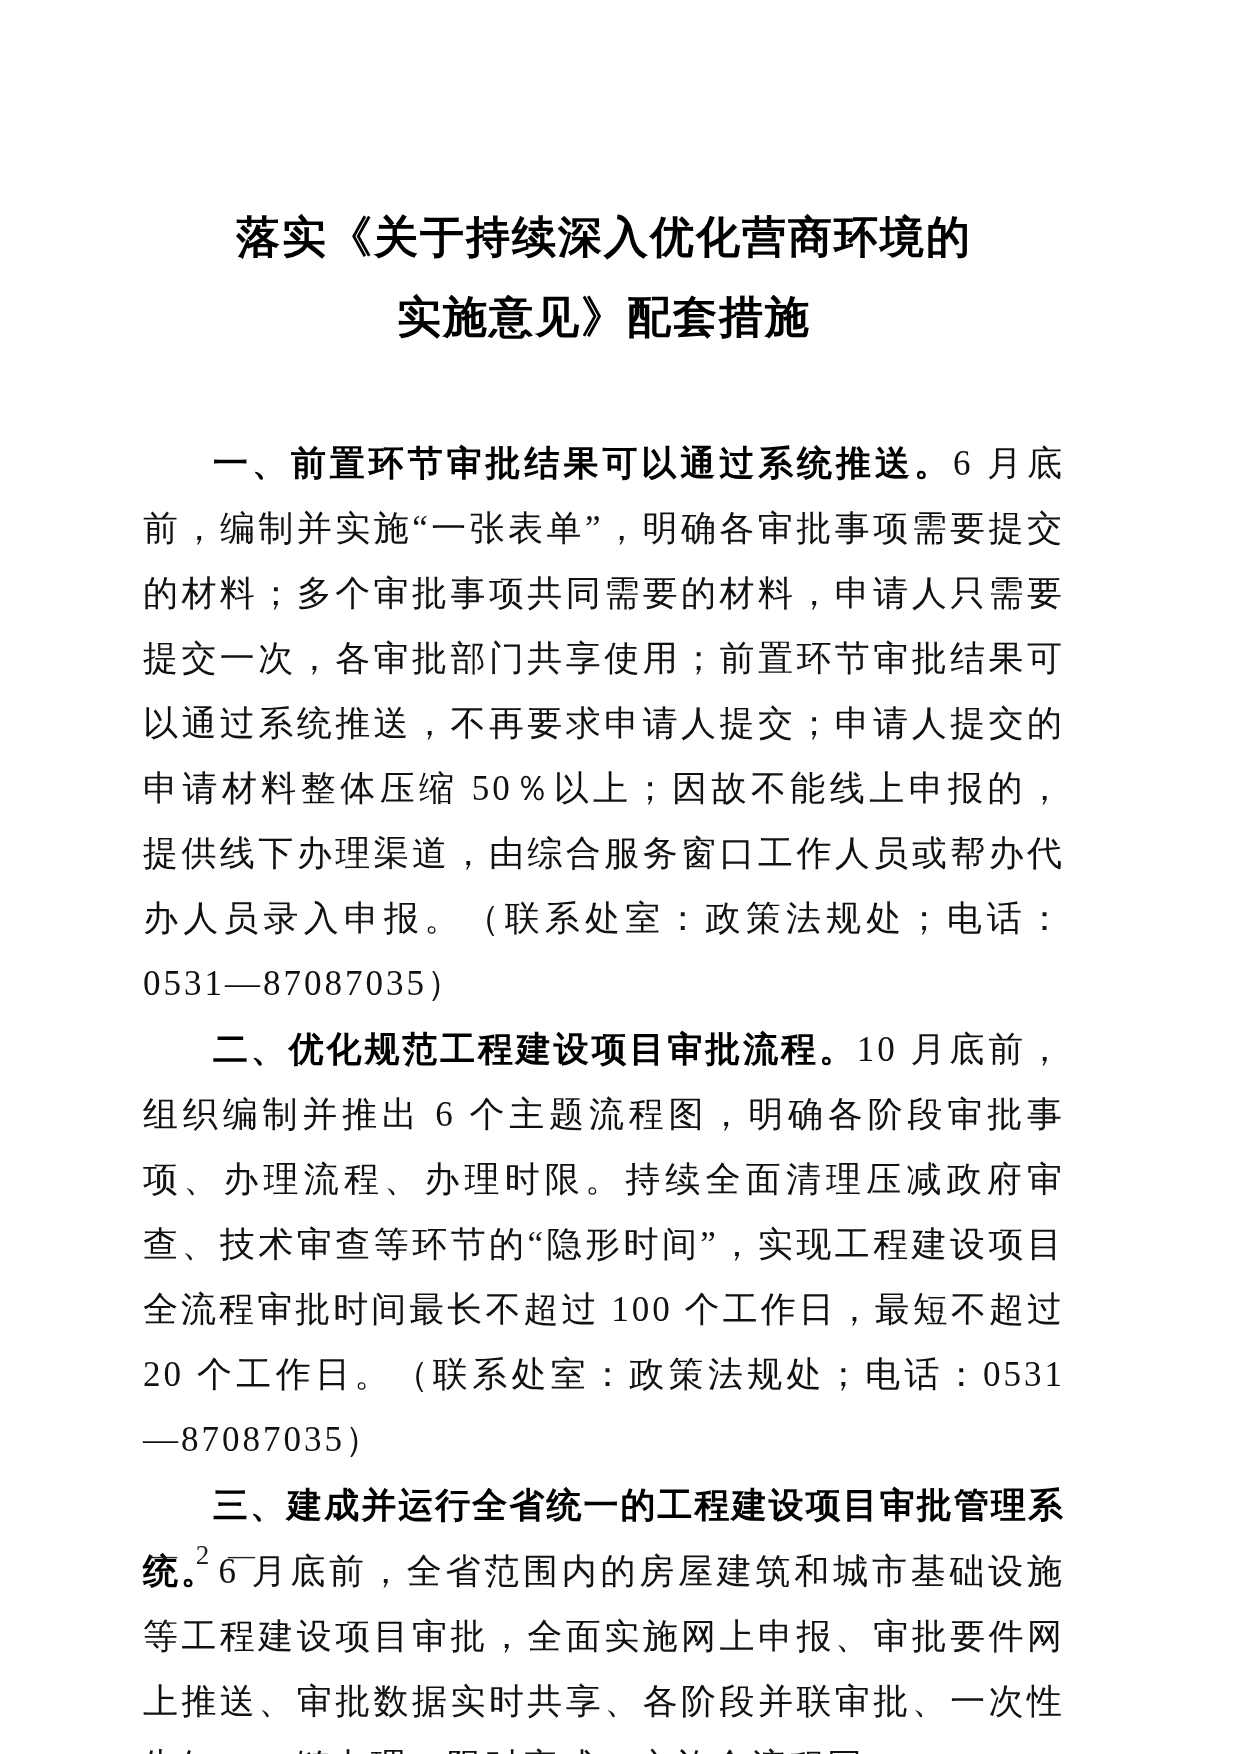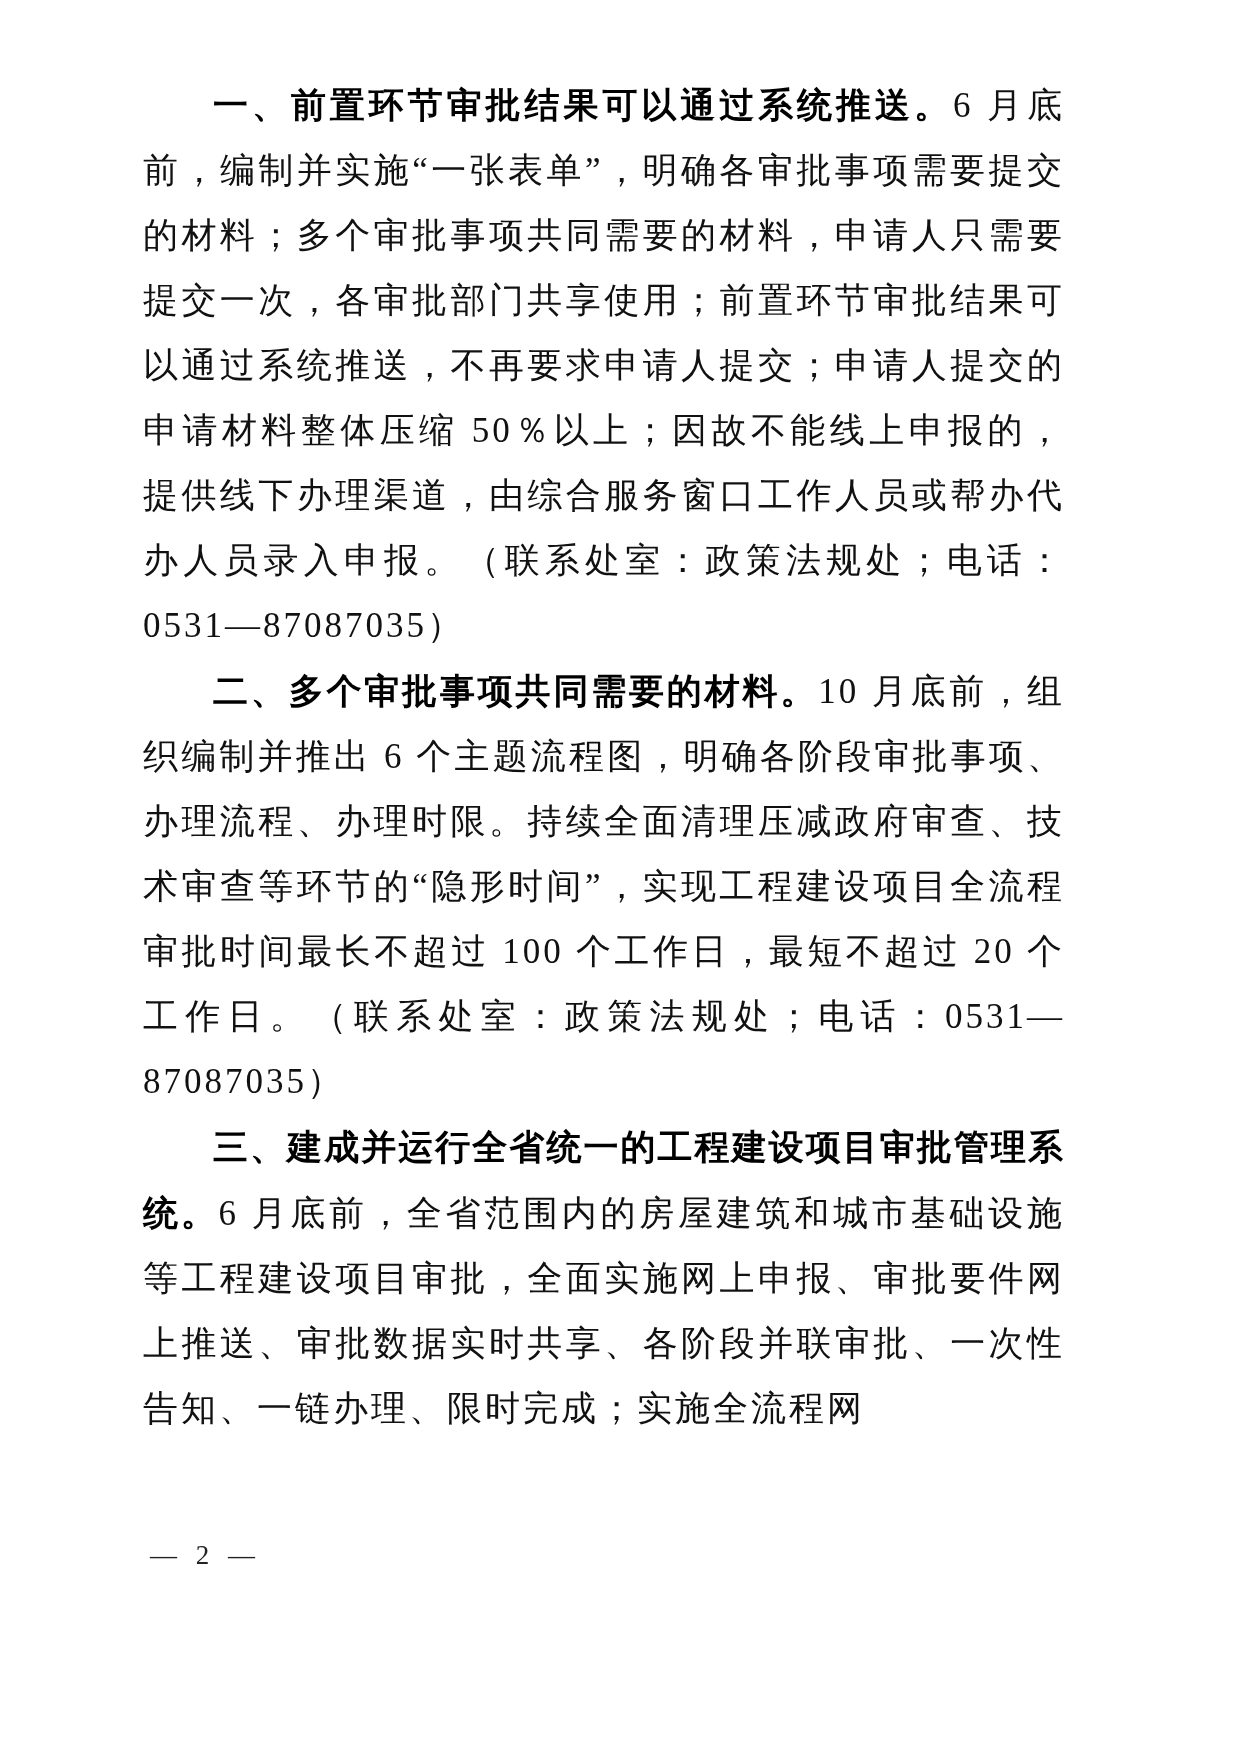--- a/index.html
+++ b/index.html
@@ -62,29 +62,33 @@
     color: #222222;
     font-family: "Liberation Serif", "DejaVu Serif", serif;
   }
 </style>
 </head>
 <body>
 
 <div class="page">
   <div class="content">
 
+    <h1 class="doc-title">
+      <span class="title-line">落实《关于持续深入优化营商环境的</span>
+      <span class="title-line">实施意见》配套措施</span>
+    </h1>
 
     <div class="doc-body">
 
       <p>
         <span class="para-lead">一、前置环节审批结果可以通过系统推送。</span><span class="para-text">6 月底前，编制并实施“一张表单”，明确各审批事项需要提交的材料；多个审批事项共同需要的材料，申请人只需要提交一次，各审批部门共享使用；前置环节审批结果可以通过系统推送，不再要求申请人提交；申请人提交的申请材料整体压缩 50％以上；因故不能线上申报的，提供线下办理渠道，由综合服务窗口工作人员或帮办代办人员录入申报。（联系处室：政策法规处；电话：0531—87087035）</span>
       </p>
 
       <p>
-        <span class="para-lead">二、多个审批事项共同需要的材料。</span><span class="para-text">10 月底前，组织编制并推出 6 个主题流程图，明确各阶段审批事项、办理流程、办理时限。持续全面清理压减政府审查、技术审查等环节的“隐形时间”，实现工程建设项目全流程审批时间最长不超过 100 个工作日，最短不超过 20 个工作日。（联系处室：政策法规处；电话：0531—87087035）</span>
+        <span class="para-lead">二、优化规范工程建设项目审批流程。</span><span class="para-text">10 月底前，组织编制并推出 6 个主题流程图，明确各阶段审批事项、办理流程、办理时限。持续全面清理压减政府审查、技术审查等环节的“隐形时间”，实现工程建设项目全流程审批时间最长不超过 100 个工作日，最短不超过 20 个工作日。（联系处室：政策法规处；电话：0531—87087035）</span>
       </p>
 
       <p>
         <span class="para-lead">三、建成并运行全省统一的工程建设项目审批管理系统。</span><span class="para-text">6 月底前，全省范围内的房屋建筑和城市基础设施等工程建设项目审批，全面实施网上申报、审批要件网上推送、审批数据实时共享、各阶段并联审批、一次性告知、一链办理、限时完成；实施全流程网</span>
       </p>
 
     </div>
   </div>
 
   <div class="page-footer">— 2 —</div>

